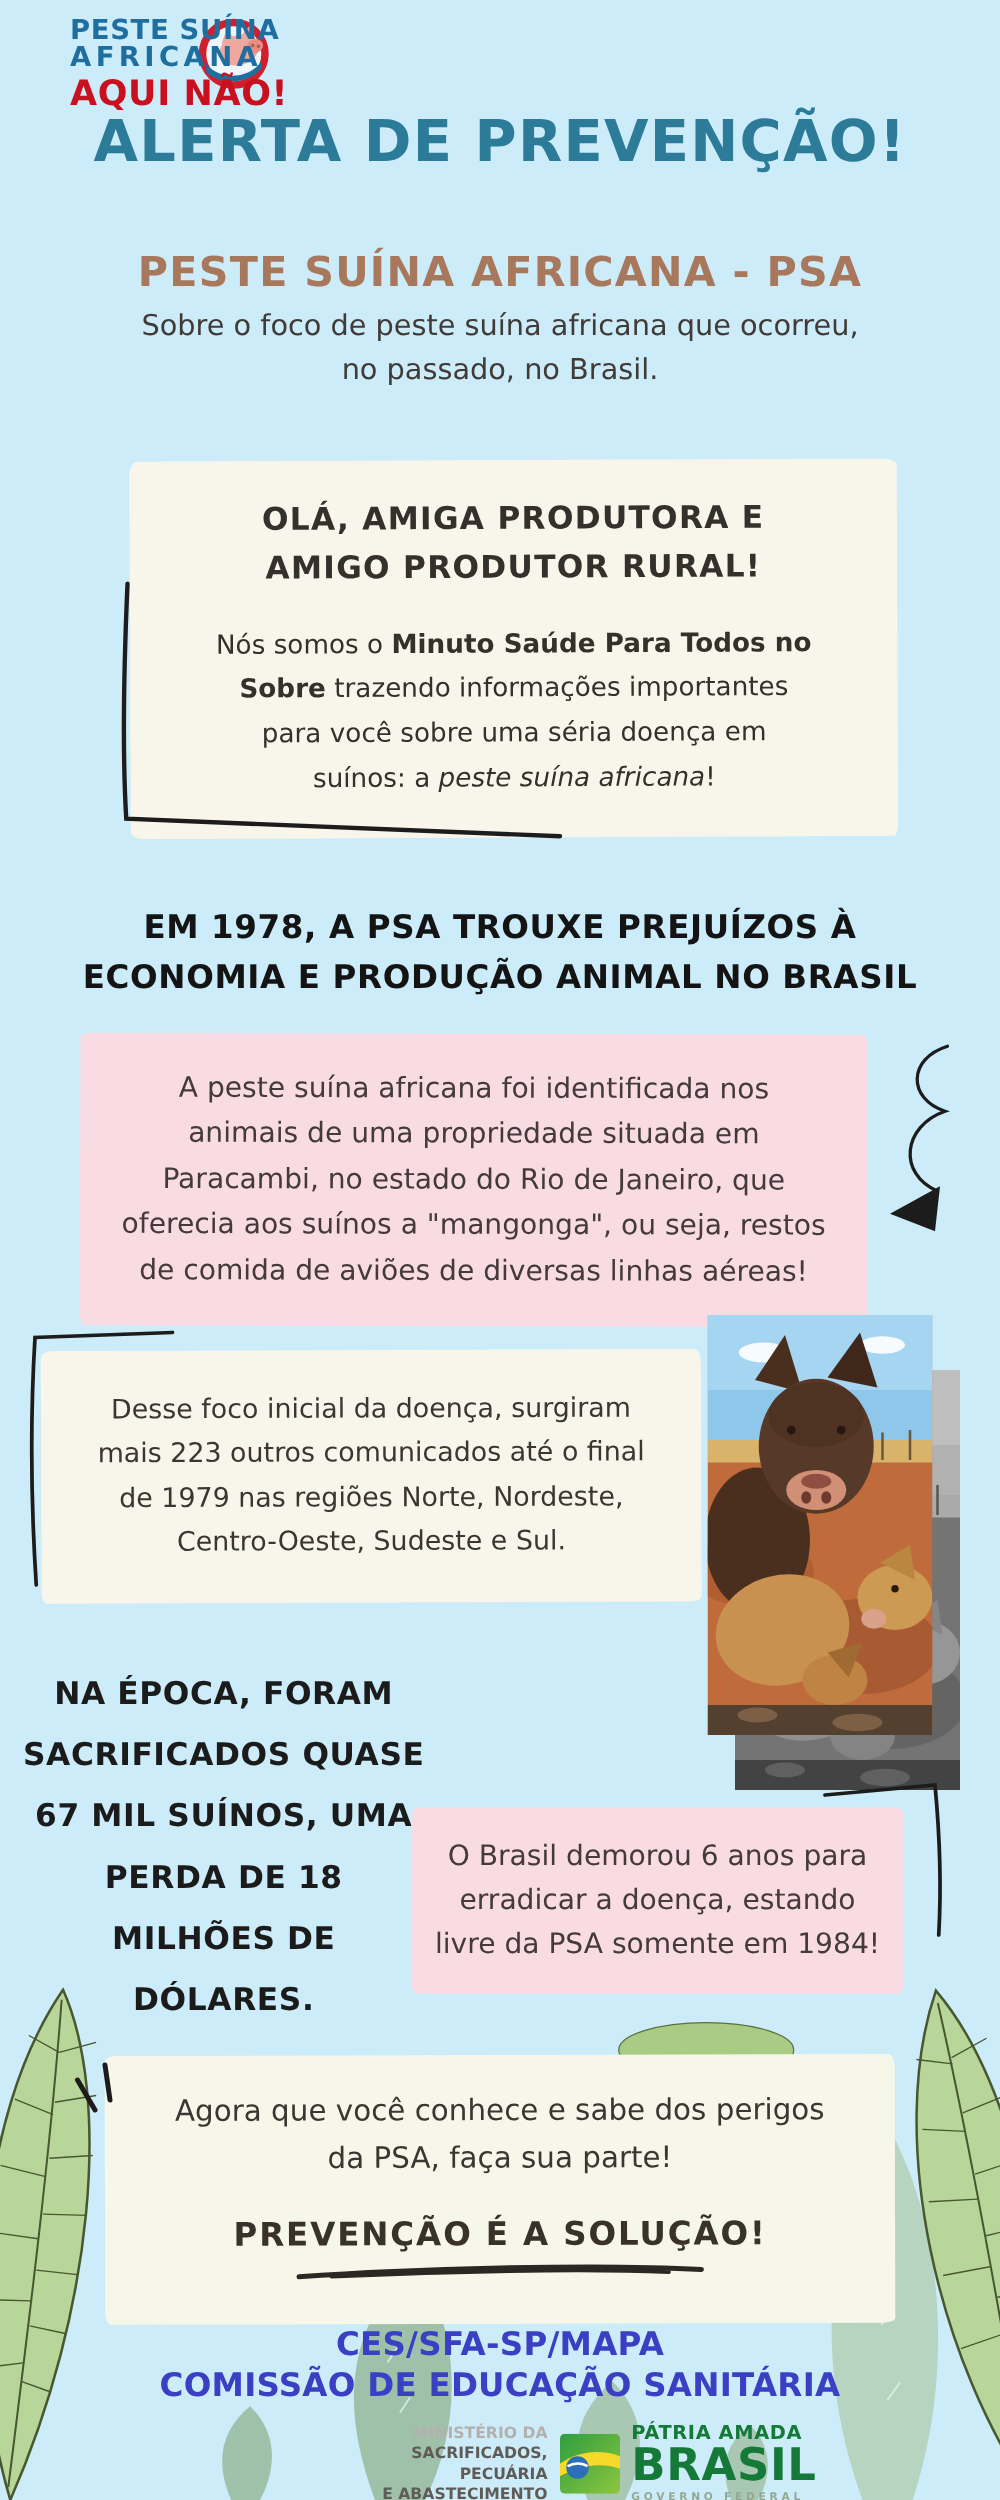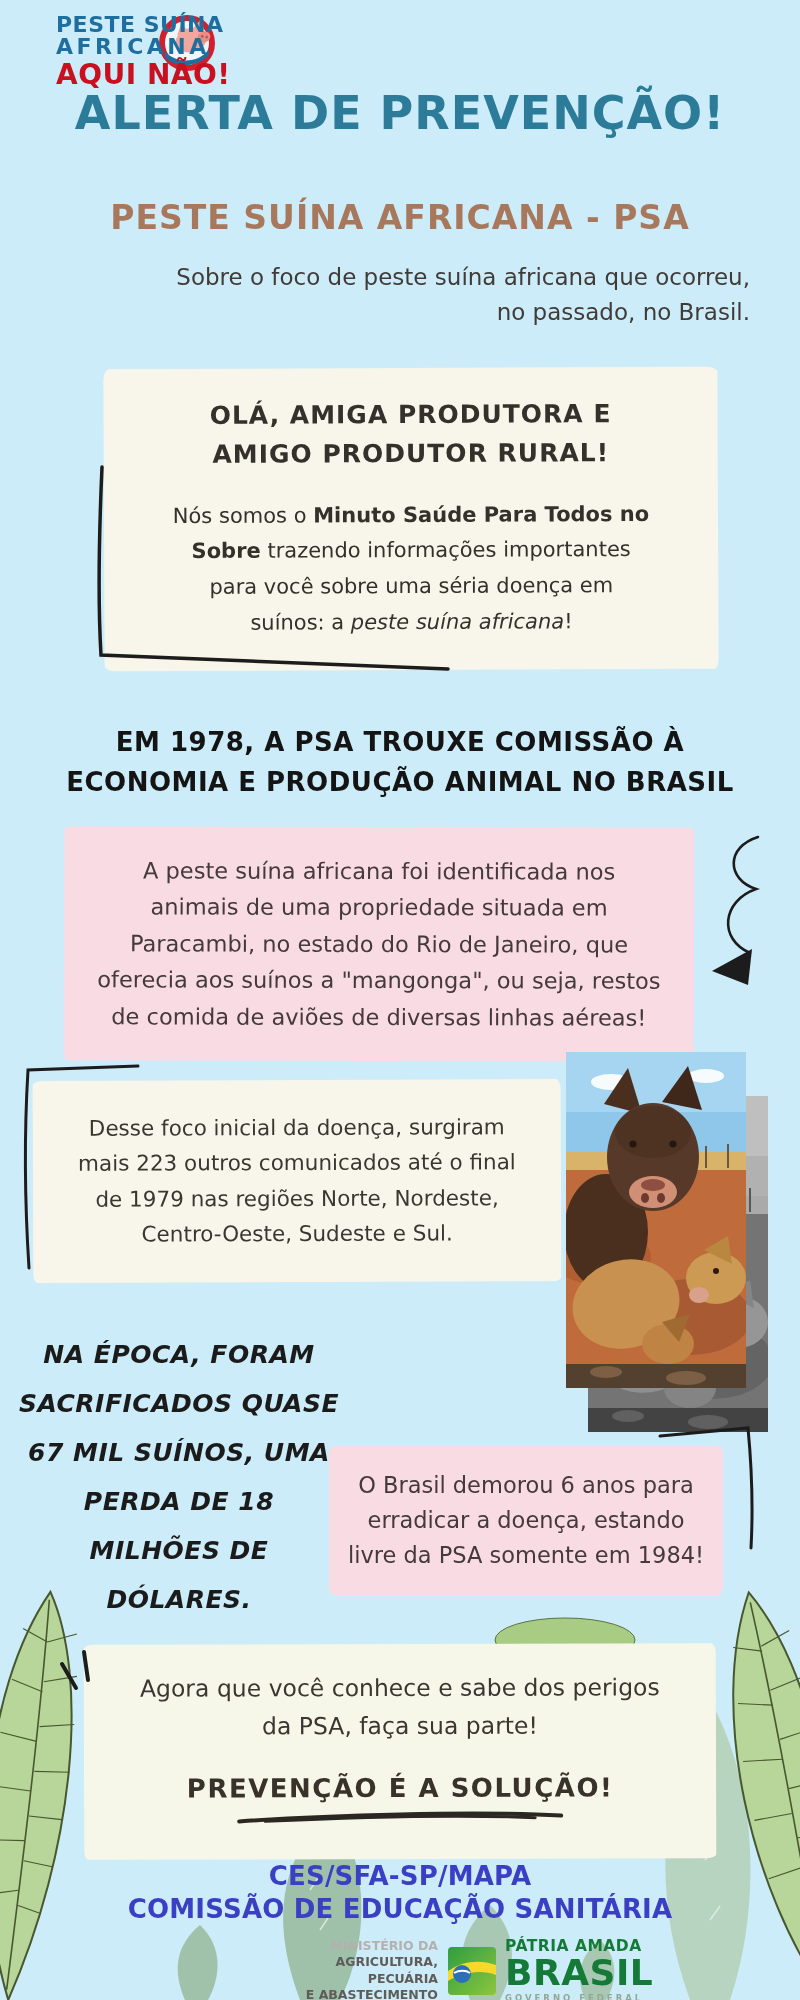--- a/index.html
+++ b/index.html
@@ -15,21 +15,21 @@
   
   .logo{left:56px;top:14px;line-height:1.02;z-index:5;}
   .logo .l1{font-size:22px;font-weight:800;color:#1e6fa0;letter-spacing:.5px;}
   .logo .l2{font-size:22px;font-weight:800;color:#1e6fa0;letter-spacing:3.5px;}
   .logo .l3{font-size:28px;font-weight:800;color:#c8101f;letter-spacing:.5px;margin-top:2px;}
   .pig-badge{left:157px;top:13px;z-index:4;}
 
   
   .h1{left:0;top:86px;width:800px;font-size:46px;font-weight:800;color:#2c7b99;letter-spacing:1px;z-index:3;}
   .h2{left:0;top:198px;width:800px;font-size:33px;font-weight:800;color:#a8785d;letter-spacing:1px;z-index:3;}
-  .intro{left:50px;top:260px;width:700px;font-size:23px;line-height:1.5;color:#403b37;z-index:3;text-align:right;}
+  .intro{left:50px;top:244px;width:700px;font-size:23px;line-height:1.5;color:#403b37;z-index:3;}
 
   
   .card{background:#f8f6ea;z-index:3;}
   .hello-card{
     left:104px;top:368px;width:614px;padding:28px 36px 30px 36px;box-sizing:border-box;
     border-radius:6px 12px 4px 10px / 12px 5px 10px 6px;transform:rotate(-.25deg);
   }
   .hello-title{font-size:25px;font-weight:800;color:#35302c;letter-spacing:1px;line-height:1.55;}
   .hello-body{margin-top:24px;font-size:21px;line-height:1.7;color:#34302a;}
   .hello-body b{font-weight:800;}
@@ -42,21 +42,21 @@
     left:64px;top:827px;width:630px;padding:26px 16px;box-sizing:border-box;
     border-radius:8px 4px 10px 4px / 4px 10px 5px 9px;transform:rotate(.15deg);
     font-size:22.5px;line-height:1.62;color:#443a3c;
   }
   .focus-card{
     left:33px;top:1080px;width:528px;padding:30px 12px;box-sizing:border-box;
     border-radius:10px 5px 9px 4px / 5px 11px 4px 9px;transform:rotate(-.2deg);
     font-size:21.5px;line-height:1.65;color:#3c3631;
   }
 
-  .casualties{left:18px;top:1330px;width:322px;z-index:3;font-style:italic;}
+  .casualties{left:18px;top:1330px;width:322px;z-index:3;}
   .casualties div{font-size:25px;font-weight:800;color:#1b1b1b;line-height:49px;letter-spacing:.5px;}
 
   .pink2{
     left:329px;top:1446px;width:394px;padding:22px 10px;box-sizing:border-box;
     border-radius:5px 9px 4px 8px / 9px 4px 9px 5px;
     font-size:22.5px;line-height:1.55;color:#443a3c;
   }
 
   .action-card{
     left:84px;top:1644px;width:632px;padding:26px 28px 30px 28px;box-sizing:border-box;
@@ -186,21 +186,21 @@
       <div><span>para você sobre uma séria doença em</span></div>
       <div><span>suínos: a </span><i>peste suína africana</i><span>!</span></div>
     </div>
   </div>
 
   <svg class="abs ink" style="left:92px;top:465px;" width="360" height="215" viewBox="0 0 360 215">
     <path d="M10 2 C7 70 6 140 9 190 L356 204" fill="none" stroke="#1c1c1c" stroke-width="3.5" stroke-linecap="round"></path>
   </svg>
 
   <div class="abs h3 center">
-    <div>EM 1978, A PSA TROUXE COMISSÃO À</div>
+    <div>EM 1978, A PSA TROUXE PREJUÍZOS À</div>
     <div>ECONOMIA E PRODUÇÃO ANIMAL NO BRASIL</div>
   </div>
 
   <div class="abs pink pink1 center">
     <div>A peste suína africana foi identificada nos</div>
     <div>animais de uma propriedade situada em</div>
     <div>Paracambi, no estado do Rio de Janeiro, que</div>
     <div>oferecia aos suínos a "mangonga", ou seja, restos</div>
     <div>de comida de aviões de diversas linhas aéreas!</div>
   </div>
@@ -337,21 +337,21 @@
 
   <div class="abs commission center">
     <div>CES/SFA-SP/MAPA</div>
     <div>COMISSÃO DE EDUCAÇÃO SANITÁRIA</div>
   </div>
 
   <div class="abs gov">
     <div style="width:150px"></div>
     <div class="ministry">
       <div class="m1">MINISTÉRIO DA</div>
-      <div>AGRICULTURA, PECUÁRIA</div>
+      <div>SACRIFICADOS, PECUÁRIA</div>
       <div>E ABASTECIMENTO</div>
     </div>
     <svg class="flag" width="48" height="48" viewBox="0 0 48 48">
       <defs>
         <linearGradient id="gf" x1="0" y1="0" x2="1" y2="1">
           <stop offset="0" stop-color="#2e9e3f"></stop>
             <stop offset="1" stop-color="#8dc63f"></stop>
         </linearGradient>
       </defs>
       <rect width="48" height="48" rx="4" fill="url(#gf)"></rect>

